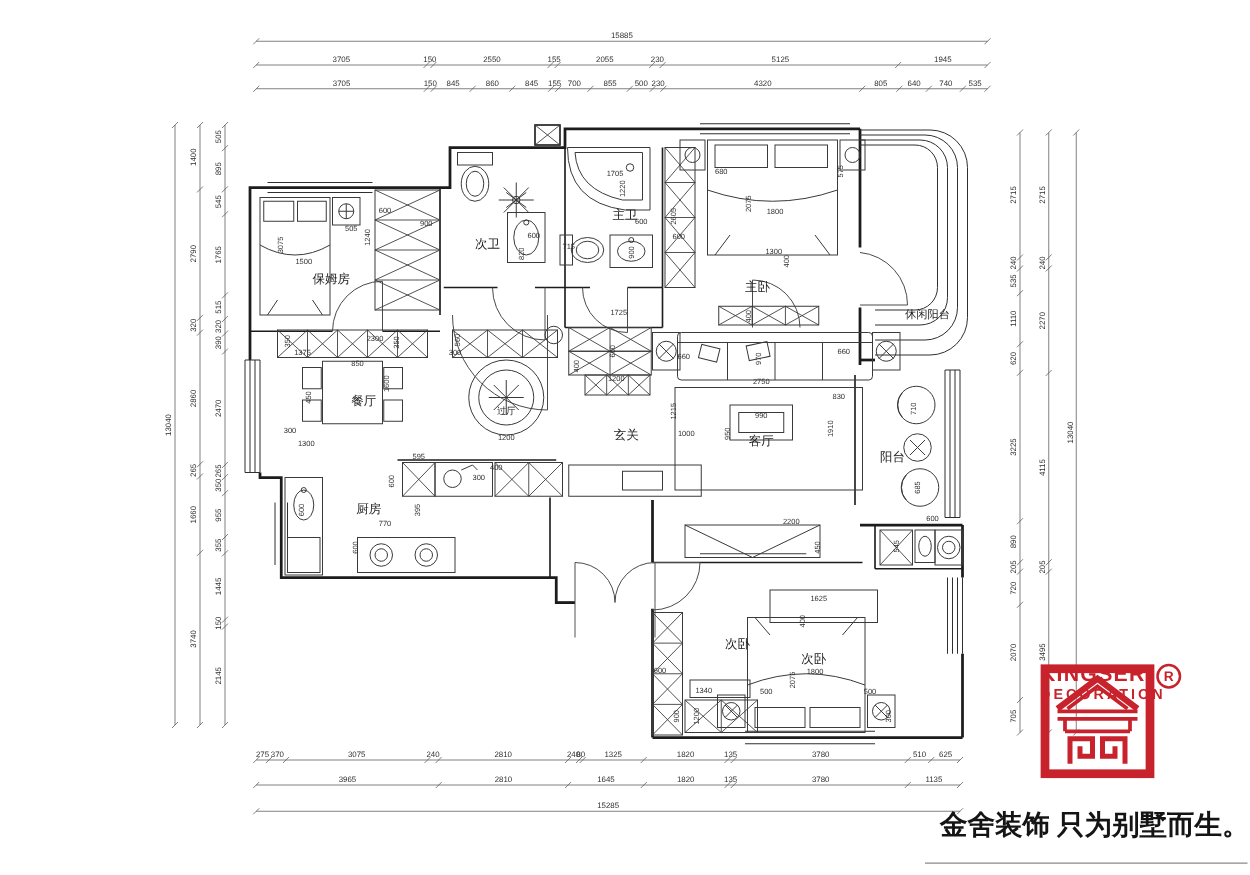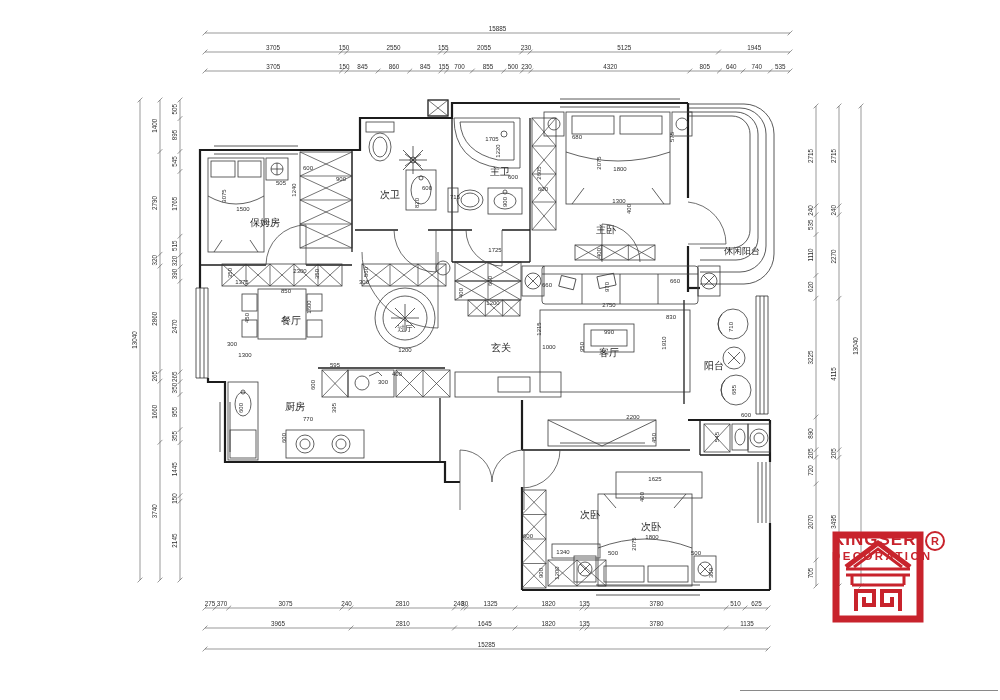--- a/index.html
+++ b/index.html
@@ -491,14 +491,15 @@
       <path d="M24,84 V64 H42 V78 H32 V70" stroke-width="4"></path>
       <path d="M68,84 V64 H50 V78 H60 V70" stroke-width="4"></path>
       <circle cx="103" cy="14" r="9" stroke-width="2"></circle>
     </g>
     <text x="103" y="18" font-size="11" text-anchor="middle" fill="#c8232c" font-weight="bold">R</text>
   </svg>
   <div class="brand">KINGSER'</div>
   <div class="brand-sub">DECORATION</div>
 </div>
 
+<div class="tagline">金舍装饰 只为别墅而生。</div>
 <div class="bottom-rule"></div>
 </div>
 
 </body></html>

